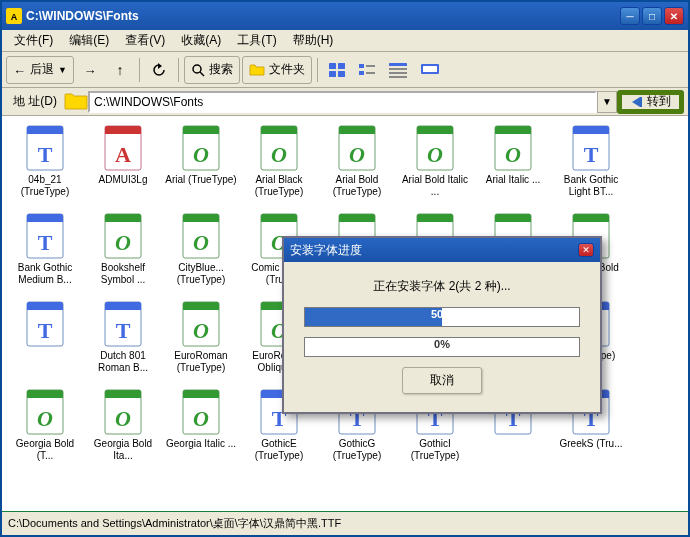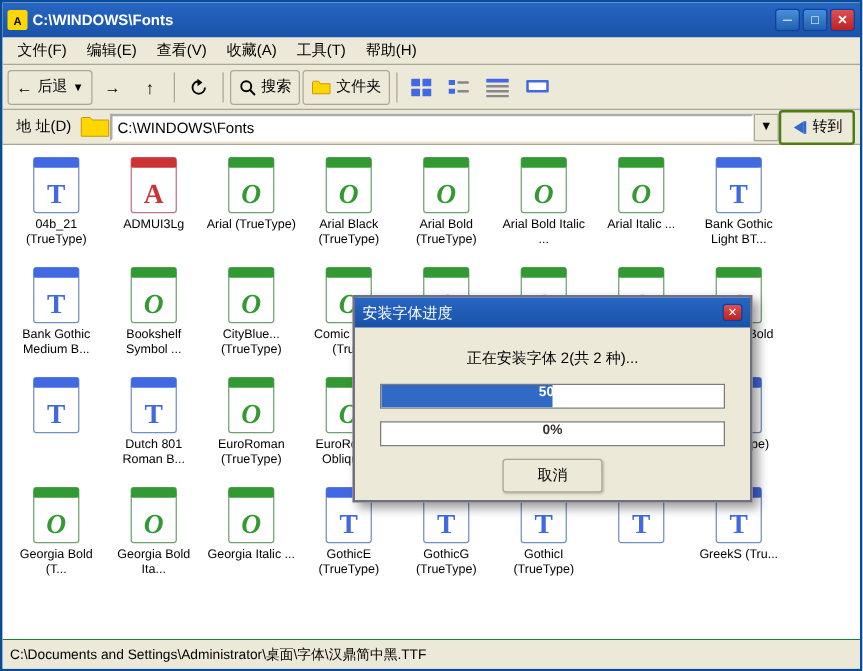--- a/index.html
+++ b/index.html
@@ -128,23 +128,23 @@
       background: #ECE9D8;
       border: 1px solid #ACA899;
       display: flex; align-items: center; justify-content: center;
       cursor: pointer;
       font-size: 10px;
     }
     .go-btn {
       display: flex; align-items: center; gap: 3px;
       height: 24px;
       background: #ECE9D8;
-      border: 2px solid #4d7c0f;
+      border: 5px solid #4d7c0f;
       border-radius: 3px;
-      padding: 12px 8px;
+      padding: 2px 8px;
       cursor: pointer;
       font-size: 12px;
     }
 
     
     .file-area {
       display: flex;
       flex: 1;
       overflow: hidden;
       background: white;
@@ -227,21 +227,21 @@
       height: 24px;
       display: flex;
       align-items: center;
       padding: 0 6px;
       color: white;
       font-size: 12px;
       font-weight: normal;
     }
     .modal-title-bar-title { flex: 1; }
     .modal-content {
-      padding: 16px 20px 6px;
+      padding: 16px 20px 18px;
     }
     .modal-text {
       text-align: center;
       font-size: 12px;
       margin-bottom: 12px;
     }
     .progress-container {
       margin-bottom: 10px;
     }
     .progress-bar-outer {

